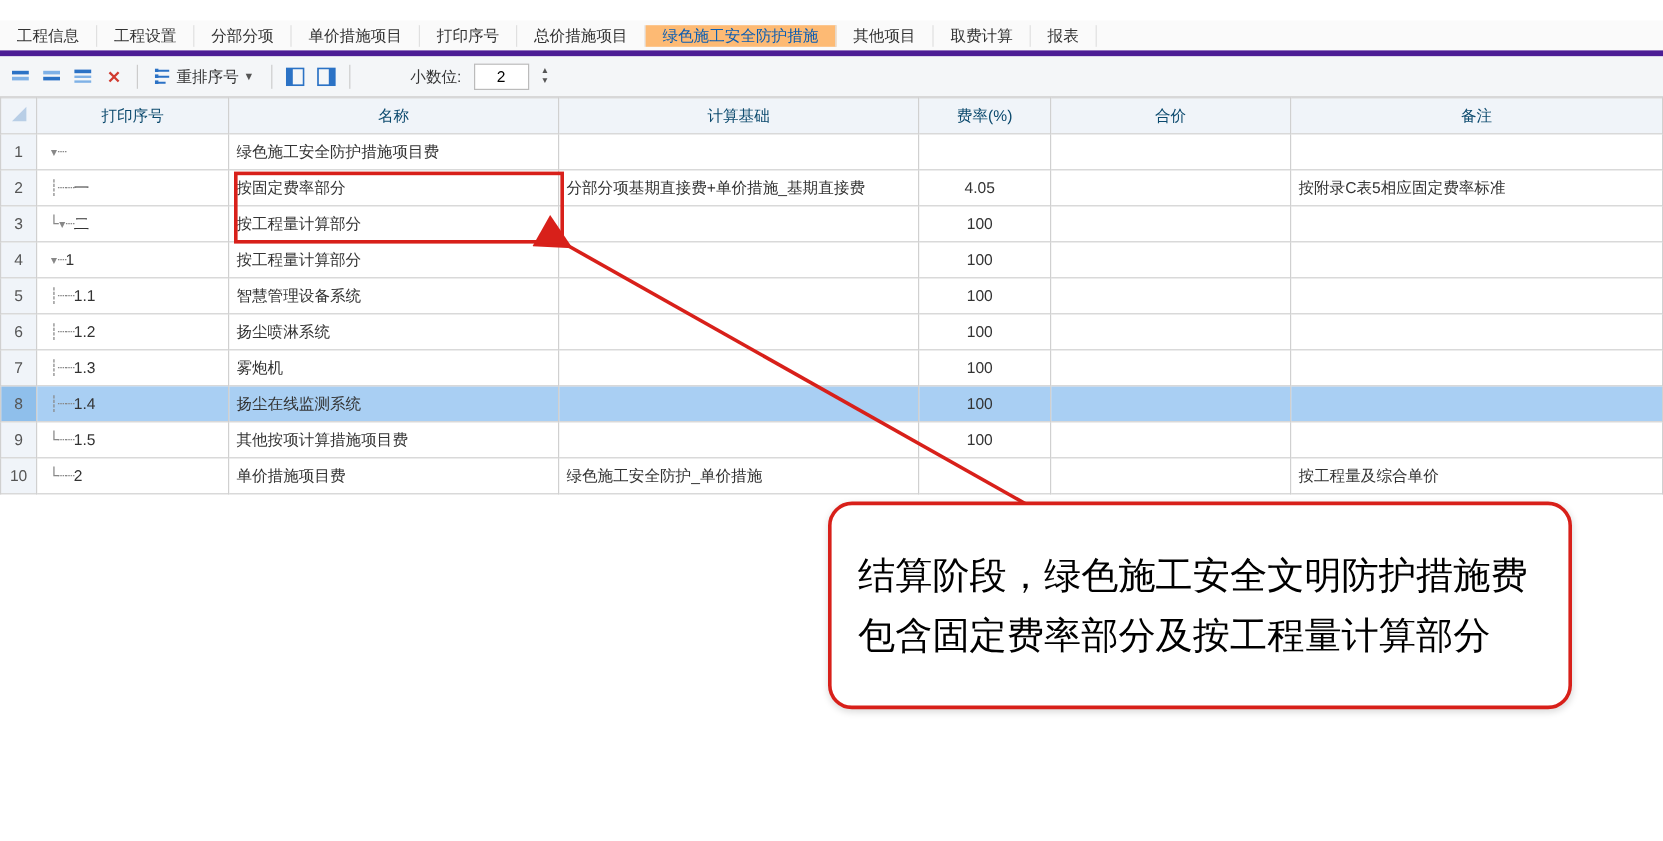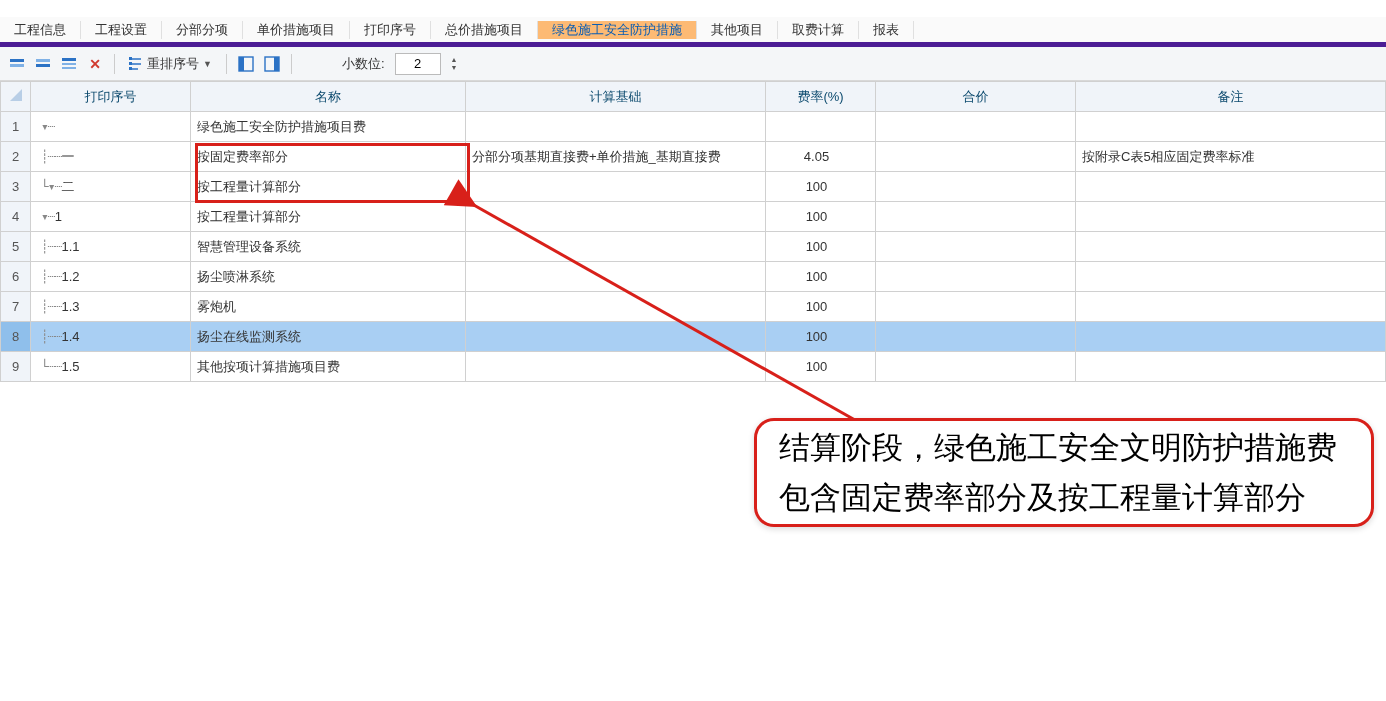--- a/index.html
+++ b/index.html
@@ -141,26 +141,26 @@
       left: 195px;
       top: 143px;
       width: 275px;
       height: 60px;
       border: 3px solid #d8201a;
       pointer-events: none;
       z-index: 5;
     }
     .callout {
       position: absolute;
-      left: 754px;
+      left: 690px;
       top: 418px;
       width: 620px;
       border: 3px solid #d8201a;
       border-radius: 20px;
-      padding: 2px 22px;
+      padding: 34px 22px;
       background: #fff;
       z-index: 6;
       box-shadow: 0 2px 6px rgba(0,0,0,0.15);
     }
     .callout-text {
       font-family: SimSun, serif;
       font-size: 31px;
       line-height: 1.6;
       color: #000;
     }
@@ -340,20 +340,29 @@
       </tr>
       <tr>
         <td class="rownum">9</td>
         <td class="seq-cell"><span class="tree">    └┈┈</span>1.5</td>
         <td>其他按项计算措施项目费</td>
         <td></td>
         <td class="rate">100</td>
         <td></td>
         <td></td>
       </tr>
+      <tr>
+        <td class="rownum">10</td>
+        <td class="seq-cell"><span class="tree">    └┈┈</span>2</td>
+        <td>单价措施项目费</td>
+        <td>绿色施工安全防护_单价措施</td>
+        <td class="rate"></td>
+        <td></td>
+        <td>按工程量及综合单价</td>
+      </tr>
     </tbody>
 </table>
 
 <div class="highlight-box"></div>
 
 <svg class="callout-arrow">
   <defs>
       <marker id="ah" markerWidth="12" markerHeight="12" refX="2" refY="5" orient="auto">
     <path d="M10 0 L0 5 L10 10 Z" fill="#d8201a"></path>
       </marker>

